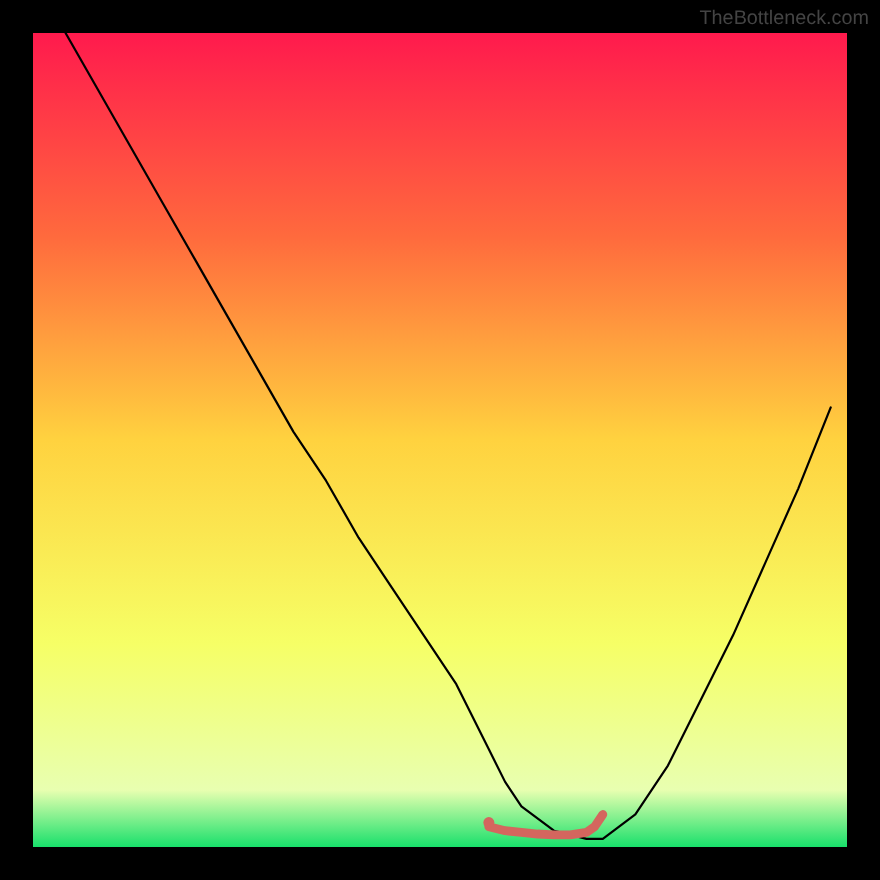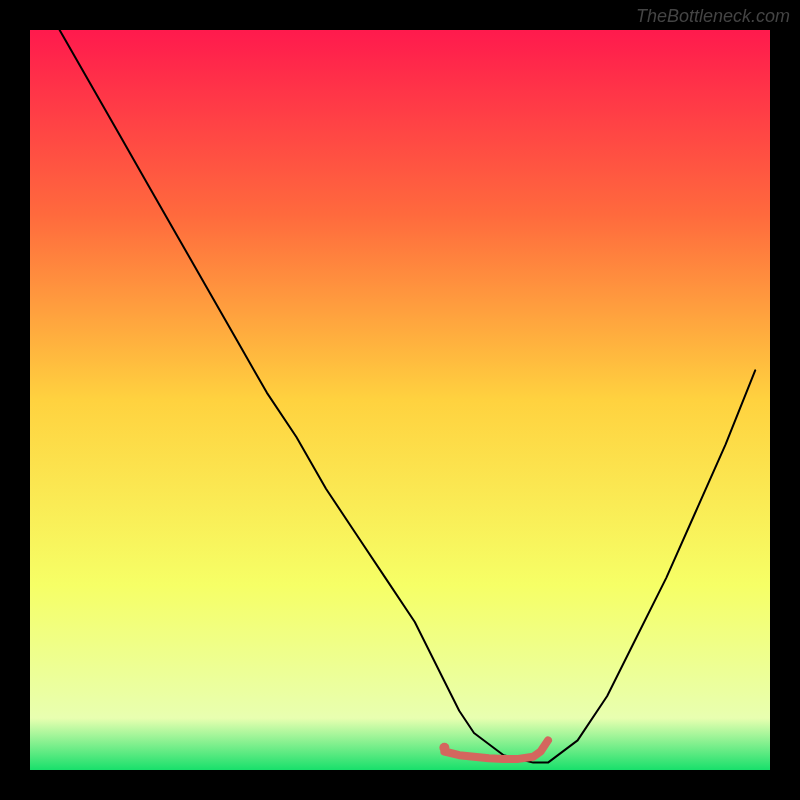--- a/index.html
+++ b/index.html
@@ -18,21 +18,20 @@
   }
   .attribution {
     position: absolute;
     top: 6px;
     right: 10px;
     color: #444;
     font-size: 18px;
     font-weight: 500;
     z-index: 20;
     user-select: none;
-    font-style: italic;
   }
   .plot-area {
     position: absolute;
     left: 30px;
     top: 30px;
     width: 740px;
     height: 740px;
     z-index: 5;
     overflow: hidden;
   }

